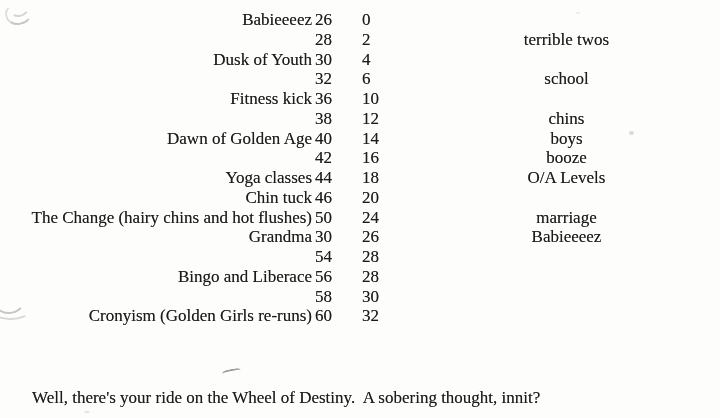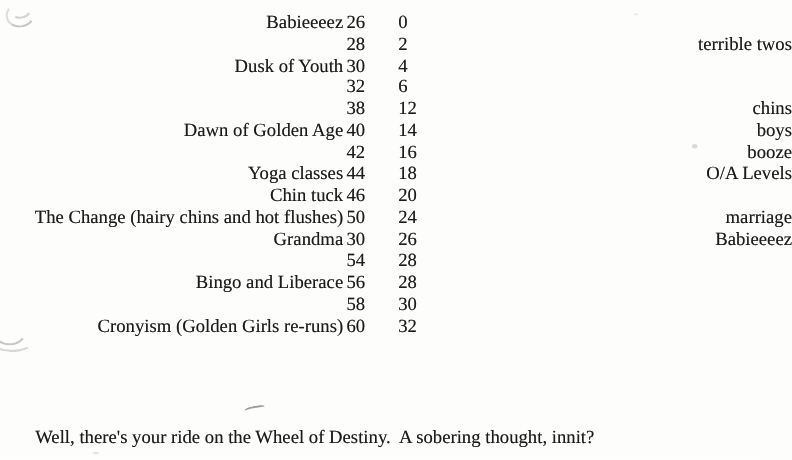--- a/index.html
+++ b/index.html
@@ -31,21 +31,21 @@
     display: flex;
     height: 19.76px;
     line-height: 19.76px;
     font-size: 17px;
     align-items: baseline;
   }
   .c { display: block; white-space: nowrap; line-height: inherit; }
   .c.stage     { width: 312px; text-align: right; }
   .c.age       { width: 47px;  margin-left: 3px; text-align: left; }
   .c.count     { width: 51px;  text-align: left; }
-  .c.milestone { flex: 1; text-align: right; }
+  .c.milestone { flex: 1; text-align: center; }
 
   
   .footer-remark {
     position: absolute;
     left: 32px;
     top: 388px;
     font-size: 17px;
     line-height: 20px;
     white-space: pre-wrap;
   }
@@ -132,23 +132,30 @@
     <span class="c stage">Dusk of Youth</span>
     <span class="c age">30</span>
     <span class="c count">4</span>
     <span class="c milestone"></span>
   </div>
 
   <div class="row">
     <span class="c stage"></span>
     <span class="c age">32</span>
     <span class="c count">6</span>
-  </div>
-
-
+    <span class="c milestone">school</span>
+  </div>
+
+
+  <div class="row">
+    <span class="c stage">Fitness kick</span>
+    <span class="c age">36</span>
+    <span class="c count">10</span>
+    <span class="c milestone"></span>
+  </div>
 
   <div class="row">
     <span class="c stage"></span>
     <span class="c age">38</span>
     <span class="c count">12</span>
     <span class="c milestone">chins</span>
   </div>
 
   <div class="row">
     <span class="c stage">Dawn of Golden Age</span>

